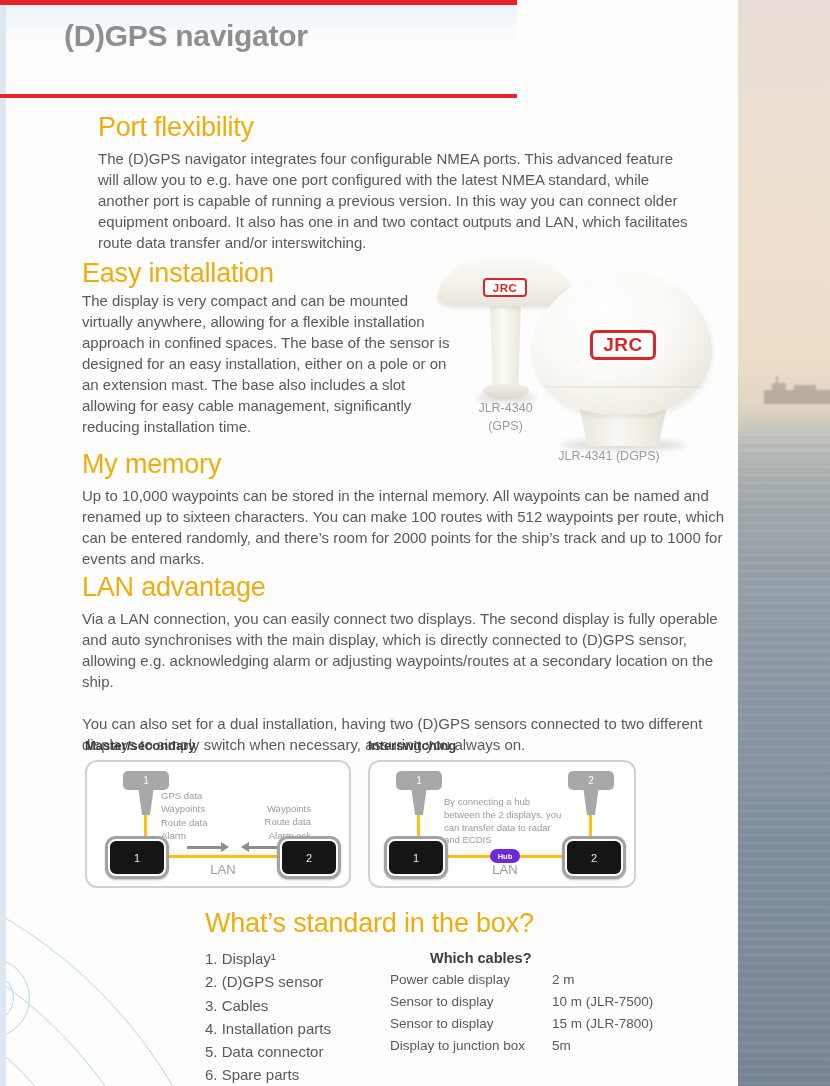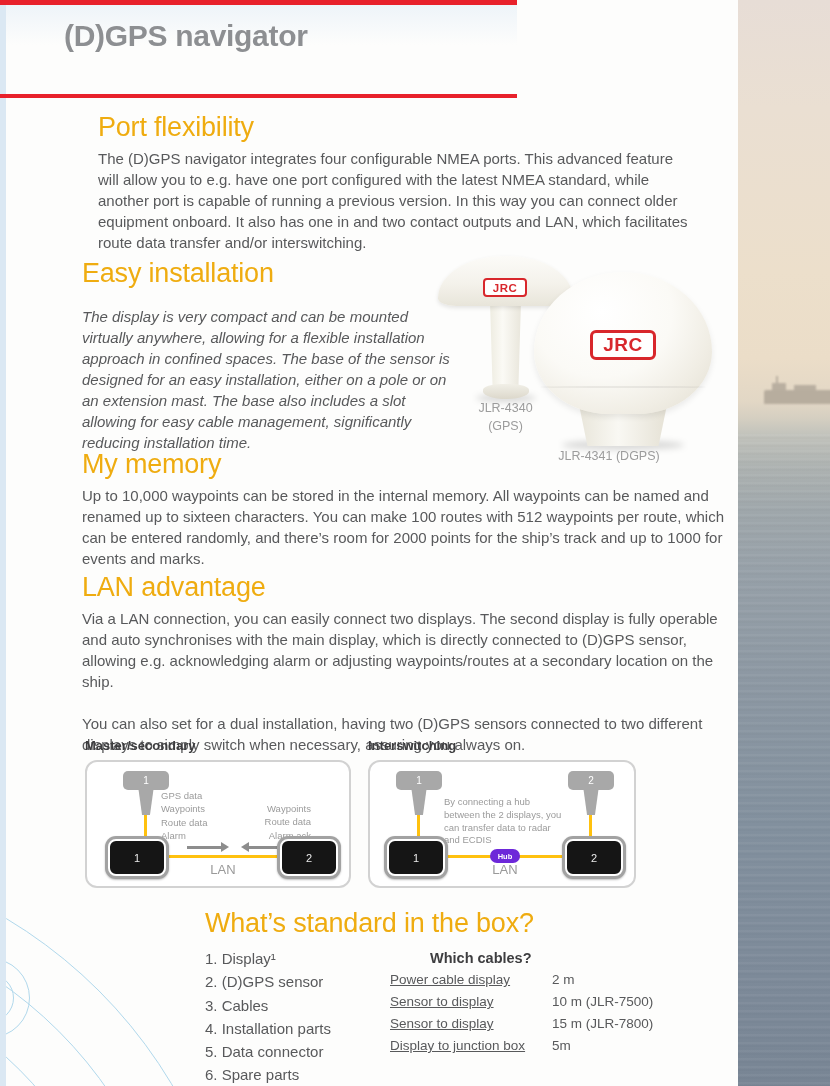--- a/index.html
+++ b/index.html
@@ -115,21 +115,21 @@
   .hub {
     position:absolute; width:30px; height:14px; background:#6d28d9; border-radius:7px;
     color:#fff; font-size:7.5px; font-weight:bold; display:flex; align-items:center; justify-content:center;
   }
   .note { position:absolute; font-size:9.5px; color:#9b9b9b; line-height:1.35; }
 
   
   .box-item { font-size:15px; color:#58595b; line-height:1.55; }
   .cables-head { font-size:14.5px; font-weight:bold; color:#3d3d3f; line-height:1.55;margin-left:40px; }
   .cable-row { display:flex; font-size:13.5px; color:#58595b; line-height:1.62; }
-  .cable-row .lab { width:162px;text-decoration:underline; }
+  .cable-row .lab { width:162px; }
 </style>
 </head>
 <body>
 
 <div id="page">
 
   <div class="photo">
     <div class="ship">
       <div class="mast"></div>
       <div class="sup1"></div>
@@ -152,21 +152,21 @@
   <div class="rule-red rule-mid"></div>
   <div class="left-strip"></div>
 
   <div class="sec" style="left:98px; top:112px; width:592px;">
     <div class="h-yellow">Port flexibility</div>
     <div class="copy" style="margin-top:5px;">The (D)GPS navigator integrates four configurable NMEA ports. This advanced feature will allow you to e.g. have one port configured with the latest NMEA standard, while another port is capable of running a previous version. In this way you can connect older equipment onboard. It also has one in and two contact outputs and LAN, which facilitates route data transfer and/or interswitching.</div>
   </div>
 
   <div class="sec" style="left:82px; top:258px; width:372px;">
     <div class="h-yellow">Easy installation</div>
-    <div class="copy" style="margin-top:17px;font-style:italic;">The display is very compact and can be mounted virtually anywhere, allowing for a flexible installation approach in confined spaces. The base of the sensor is designed for an easy installation, either on a pole or on an extension mast. The base also includes a slot allowing for easy cable management, significantly reducing installation time.</div>
+    <div class="copy" style="margin-top:1px;">The display is very compact and can be mounted virtually anywhere, allowing for a flexible installation approach in confined spaces. The base of the sensor is designed for an easy installation, either on a pole or on an extension mast. The base also includes a slot allowing for easy cable management, significantly reducing installation time.</div>
   </div>
 
   <div class="prod" style="left:438px; top:254px; width:135px; height:150px;">
     <div class="prod-shadow" style="left:38px; top:140px; width:60px; height:8px;"></div>
     <div class="gps-stem"></div>
     <div class="gps-foot"></div>
     <div class="gps-cap"></div>
     <div class="jrc-logo" style="left:45px; top:24px; width:44px; height:19px; font-size:11.5px;">JRC</div>
   </div>
   <div class="prod" style="left:534px; top:272px; width:178px; height:185px;">

